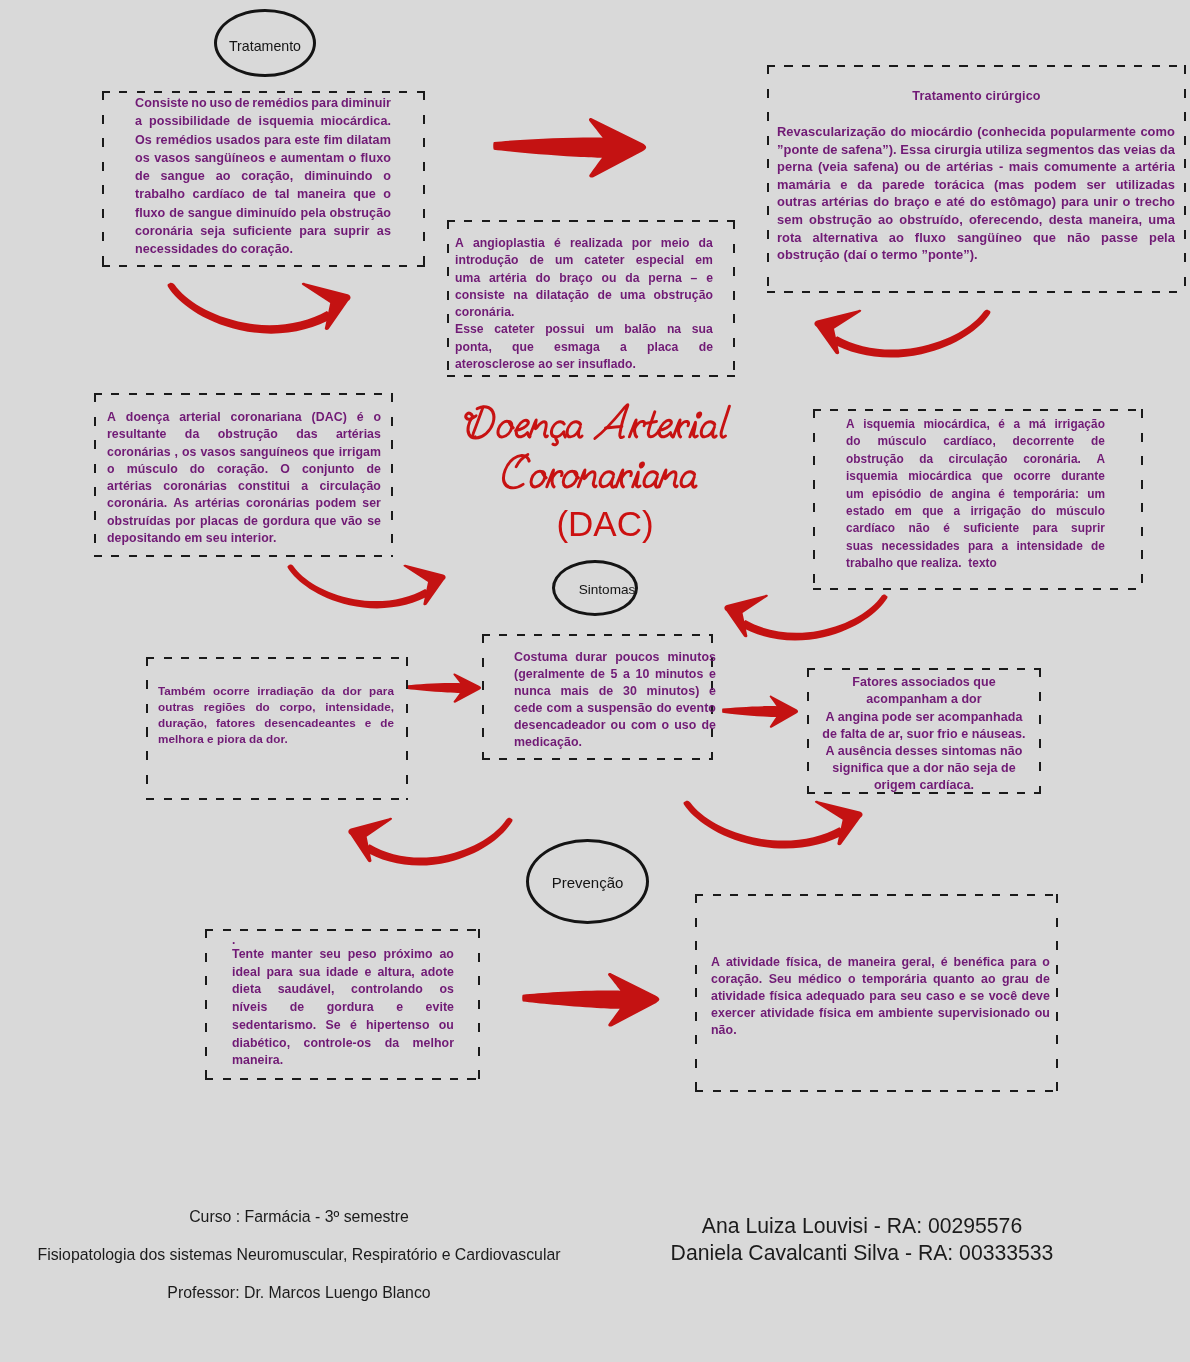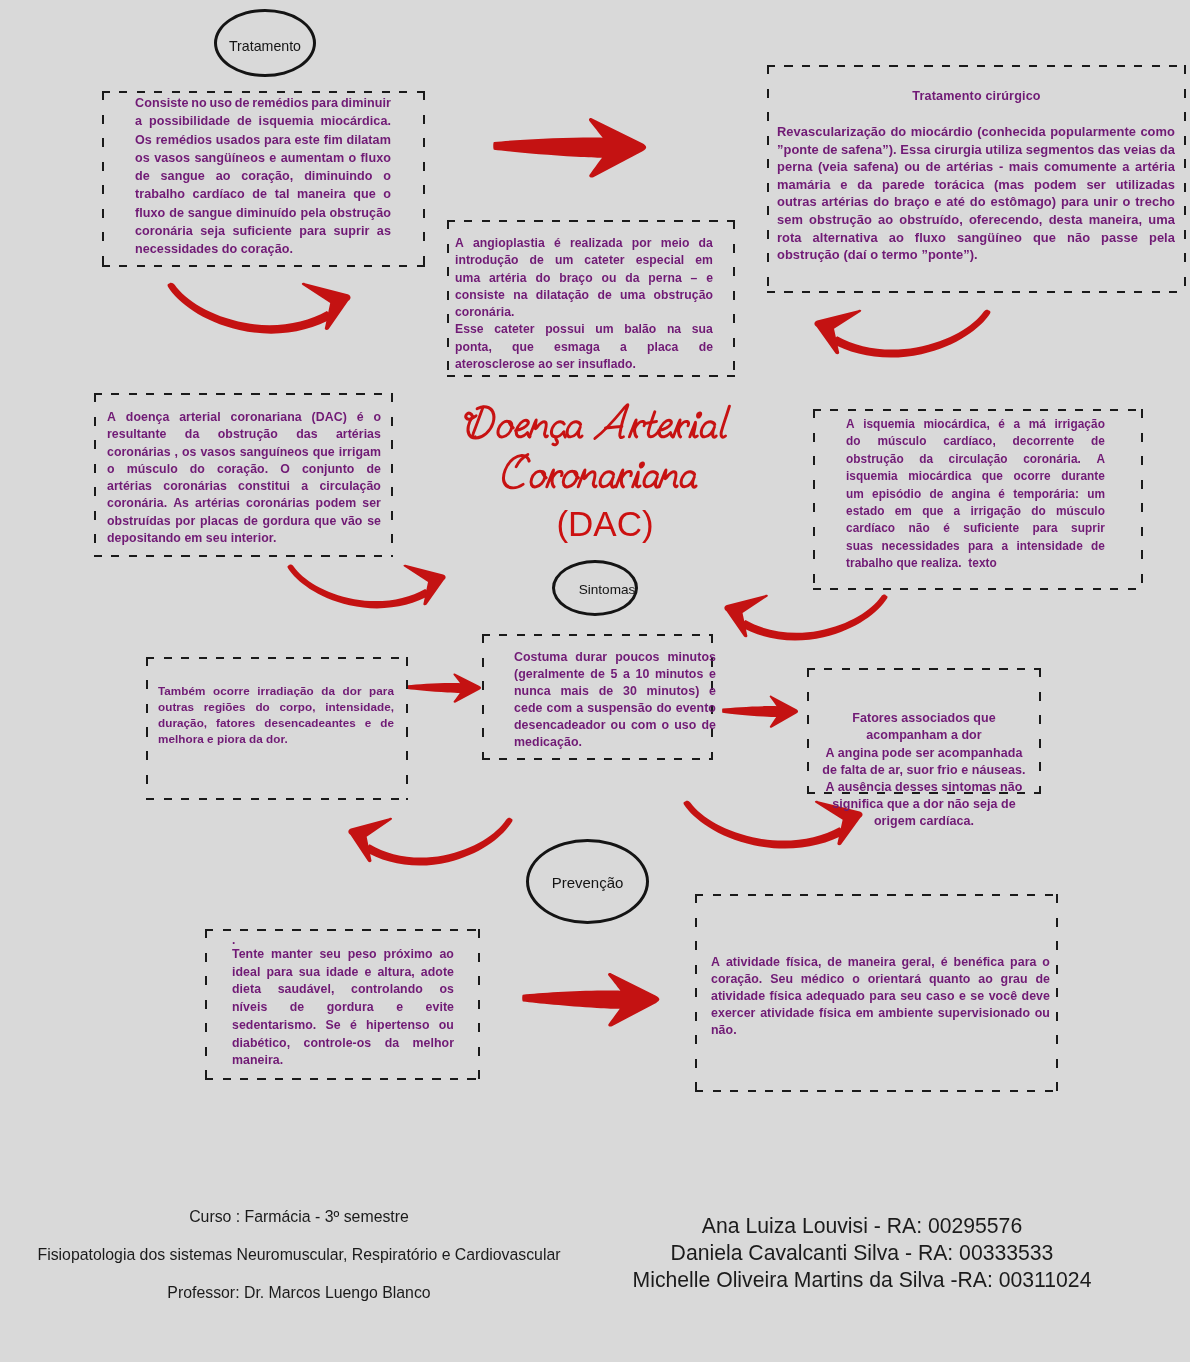--- a/index.html
+++ b/index.html
@@ -58,21 +58,21 @@
   
   #title-block{left:463px;top:400px;width:290px;}
   #title-svg{display:block;width:274px;height:110px;overflow:visible;}
   .scriptink path{fill:none;stroke:#c71212;stroke-width:3.7;stroke-linecap:round;stroke-linejoin:round;}
   .t-plain{font-family:"Liberation Sans",sans-serif;font-weight:400;font-size:35px;
            line-height:40px;text-align:center;margin-top:-6px;margin-left:-6px;}
 
   
   .txt{font-size:12.6px;line-height:18.5px;}
   .just{text-align:justify;text-justify:inter-word;}
-  .ctr{text-align:center;margin-top:36px;}
+  .ctr{text-align:center;}
   .hd{text-align:center;}
   
   .ln{display:flex;flex-wrap:nowrap;white-space:pre;}
   .just .ln{justify-content:space-between;}
   .just .ln.last{justify-content:flex-start;}
   .ctr .ln,.hd .ln{justify-content:center;}
   .ln > span{white-space:pre;}
   .just .ln.last{gap:0;}
   .ln.last{white-space:pre;}
 
@@ -373,31 +373,30 @@
         <div class="ln"><span>níveis</span><span>de</span><span>gordura</span><span>e</span><span>evite</span></div>
         <div class="ln"><span>sedentarismo.</span><span>Se</span><span>é</span><span>hipertenso</span><span>ou</span></div>
         <div class="ln"><span>diabético,</span><span>controle-os</span><span>da</span><span>melhor</span></div>
         <div class="ln last">maneira.</div>
       </div>
   </div>
 
   <div class="note" id="box-atividade">
     <div class="txt just">
         <div class="ln"><span>A</span><span>atividade</span><span>física,</span><span>de</span><span>maneira</span><span>geral,</span><span>é</span><span>benéfica</span><span>para</span><span>o</span></div>
-        <div class="ln"><span>coração.</span><span>Seu</span><span>médico</span><span>o</span><span>orientará</span><span>quanto</span><span>ao</span><span>grau</span><span>de</span></div>
+        <div class="ln"><span>coração.</span><span>Seu</span><span>médico</span><span>o</span><span>temporária</span><span>quanto</span><span>ao</span><span>grau</span><span>de</span></div>
         <div class="ln"><span>atividade</span><span>física</span><span>adequado</span><span>para</span><span>seu</span><span>caso</span><span>e</span><span>se</span><span>você</span><span>deve</span></div>
         <div class="ln"><span>exercer</span><span>atividade</span><span>física</span><span>em</span><span>ambiente</span><span>supervisionado</span><span>ou</span></div>
         <div class="ln last">não.</div>
       </div>
   </div>
 
   <div class="footer" id="footer-left">
     <div>Curso : Farmácia - 3º semestre</div>
     <div>Fisiopatologia dos sistemas Neuromuscular, Respiratório e Cardiovascular</div>
     <div>Professor: Dr. Marcos Luengo Blanco</div>
   </div>
   <div class="footer" id="footer-right">
     <div>Ana Luiza Louvisi - RA: 00295576</div>
     <div>Daniela Cavalcanti Silva - RA: 00333533</div>
-    <div>Michelle Oliveira Martins da Silva -RA: 00311024</div>
   </div>
 
 </div>
 
 </body></html>

